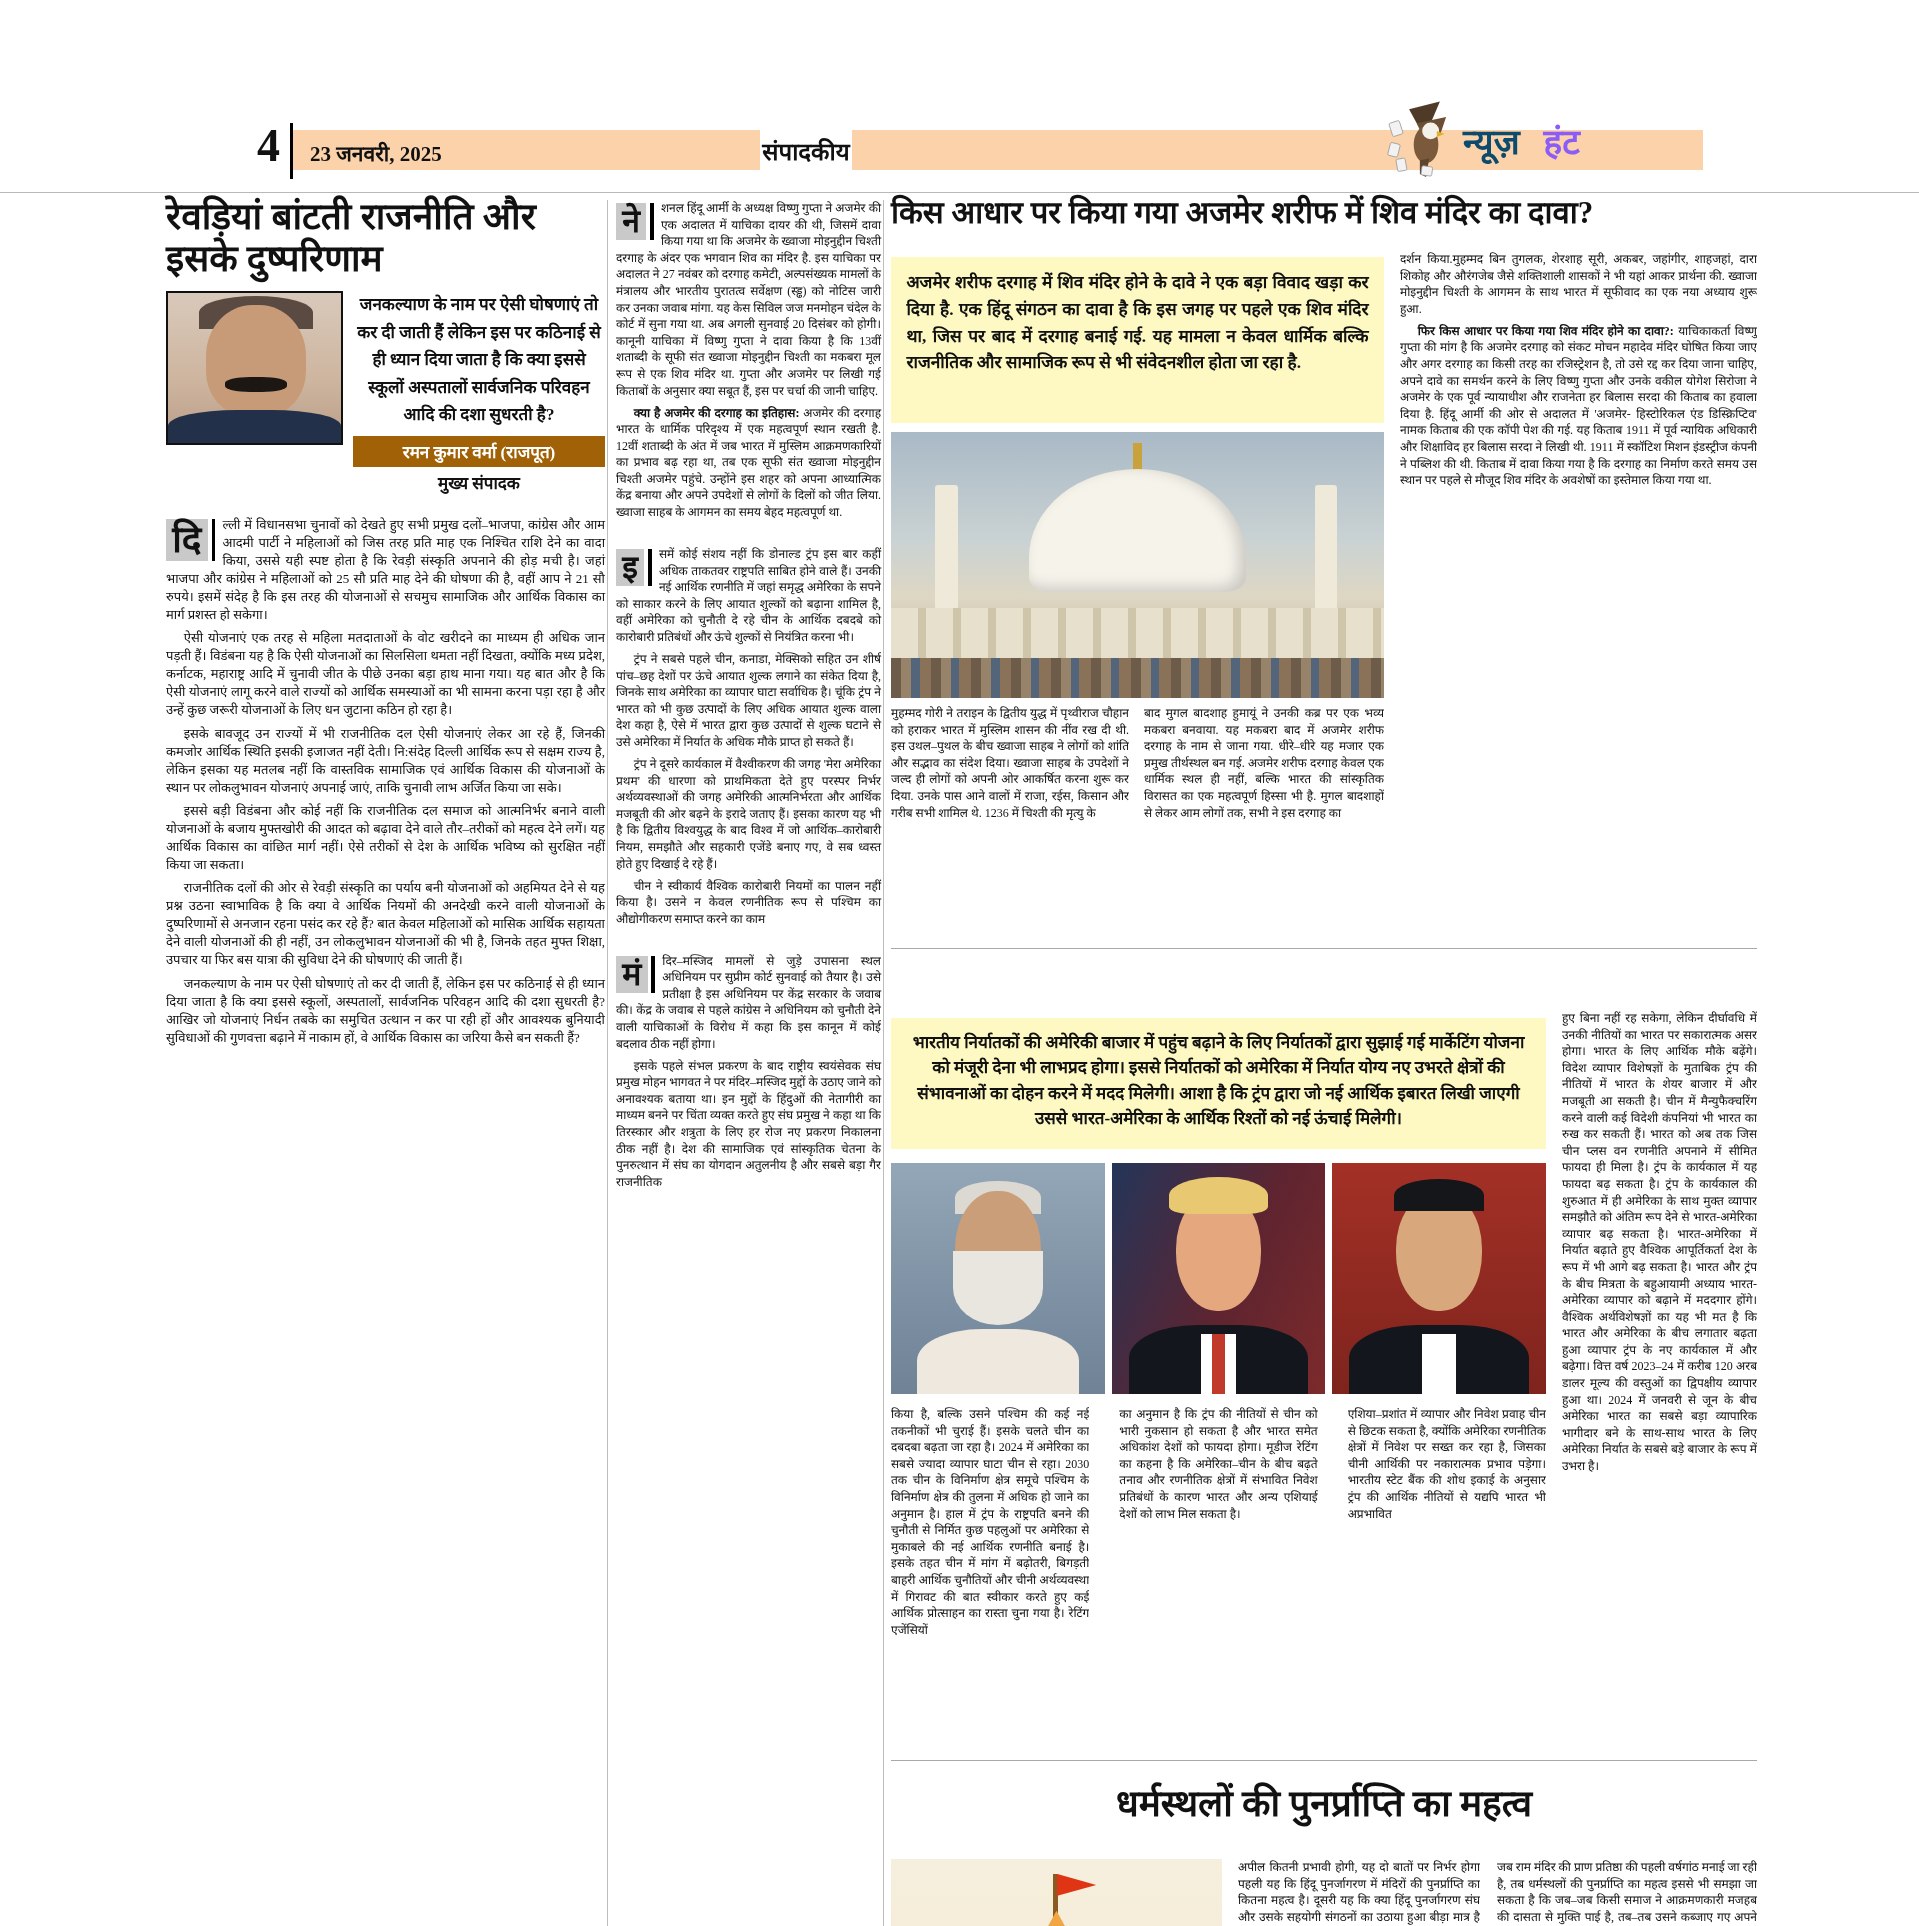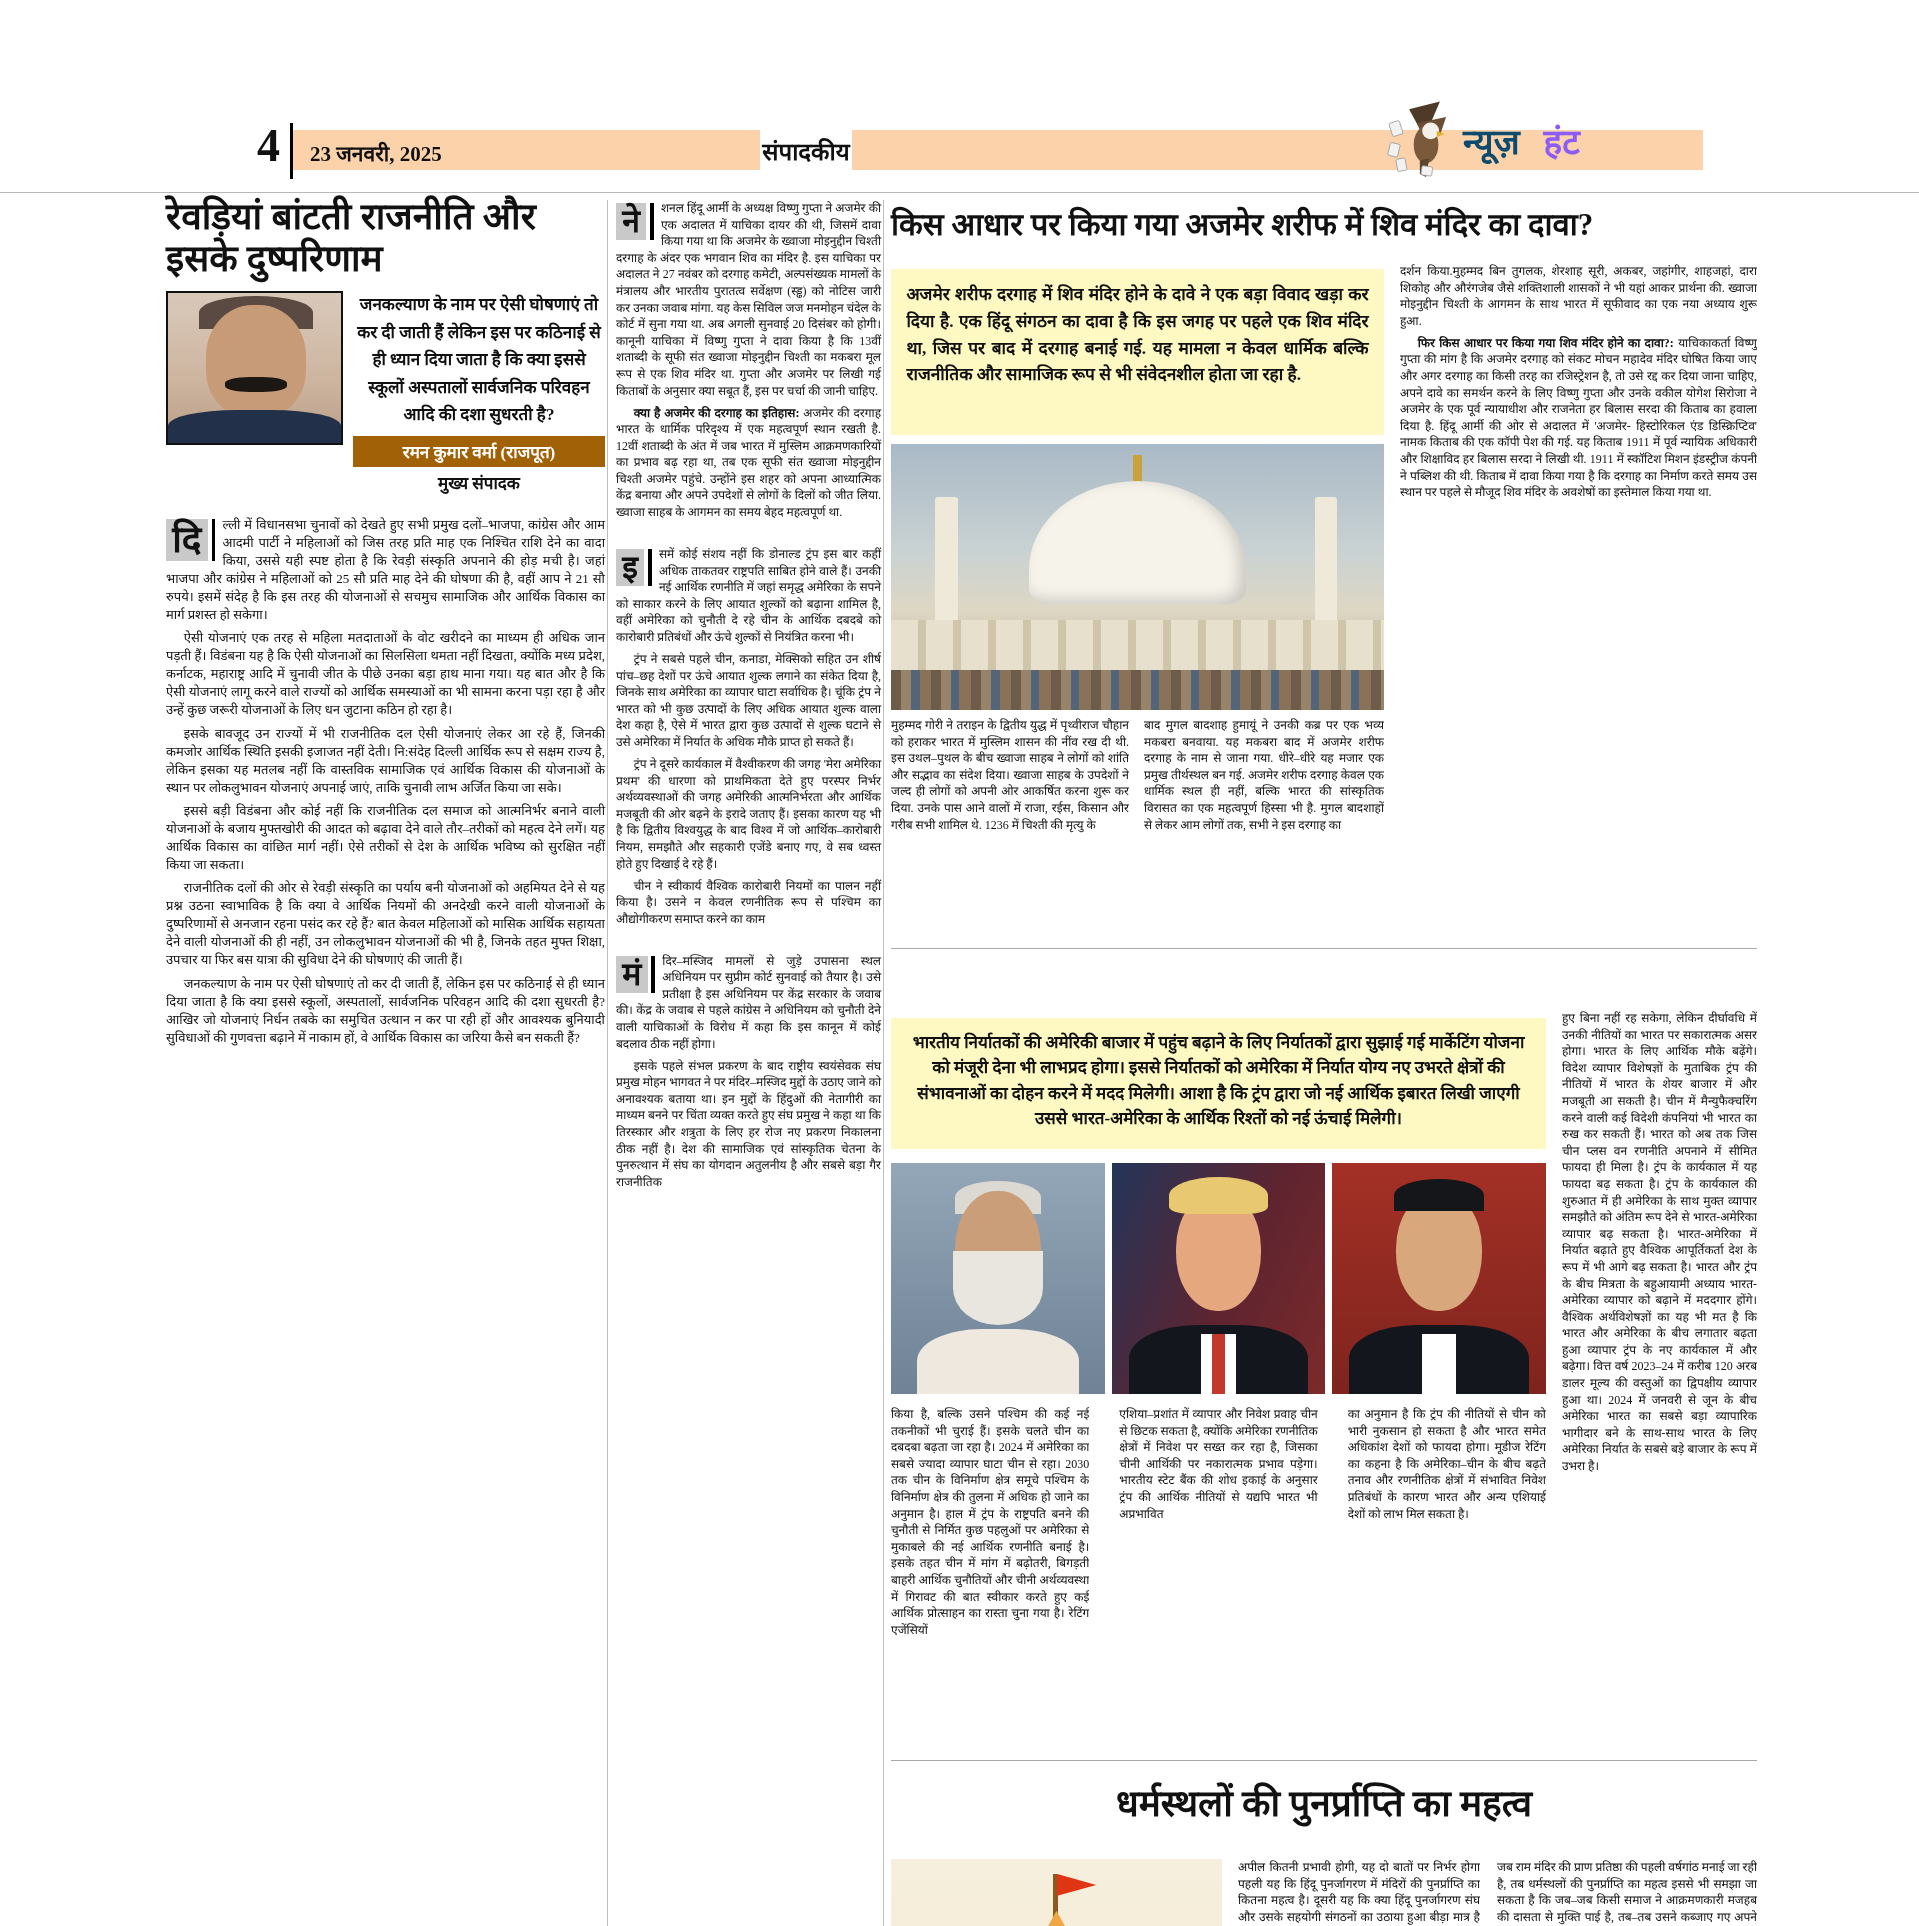--- a/index.html
+++ b/index.html
@@ -45,21 +45,21 @@
   .byline-box{background:#a16207;color:#fff;font-size:17px;font-weight:bold;text-align:center;padding:3.9px 2.3px;margin-top:7px;}
   .byline-role{font-size:17px;font-weight:bold;text-align:center;margin-top:4.6px;}
   .lt-body{margin-top:21.6px;}
   .lt-body .drop .dl{font-size:37px;}
   
   .mid-col{position:absolute;left:616px;top:200px;width:265px;}
   .mid-col .drop .dl{font-size:32px;}
   .mid-art{margin-bottom:25.4px;}
   .subhead{font-weight:bold;}
   
-  .aj{position:absolute;left:891px;top:208px;width:866px;height:747px;font-family:Liberation Serif, serif;}
+  .aj{position:absolute;left:891px;top:196px;width:866px;height:747px;font-family:Liberation Serif, serif;}
   .aj-headline{font-size:31px;font-weight:bold;line-height:1.1;}
   .graybox{background:#fef9c3;font-weight:bold;}
   .aj-introbox{position:absolute;left:0;top:61px;width:493px;height:166px;padding:13px 15.4px;box-sizing:border-box;
                font-size:17.3px;line-height:1.55;text-align:justify;}
   .aj-photo{position:absolute;left:0;top:236px;width:493px;height:266px;overflow:hidden;
             background:linear-gradient(180deg,#a9b9c6 0%,#c9d2d3 40%,#ded7c4 62%,#b4a488 100%);}
   .dome{position:absolute;left:28%;top:14%;width:44%;height:46%;background:#f5f3ea;
         border-radius:50% 50% 10% 10% / 72% 72% 12% 12%;box-shadow:inset -7px -3.9px 15.4px rgba(0,0,0,.18);}
   .finial{position:absolute;left:49%;top:4%;width:2%;height:12%;background:#c9a23c;}
   .minaret{position:absolute;top:20%;width:4.5%;height:52%;background:#efe9da;border-radius:3.1px 3.1px 0 0;}
@@ -244,22 +244,22 @@
       <div class="photo p-xi">
         <div class="face"></div>
         <div class="xi-hair"></div>
         <div class="suit"></div>
         <div class="shirt"></div>
       </div>
     </div>
     <div class="tr-colR body-sm just clip">हुए बिना नहीं रह सकेगा, लेकिन दीर्घावधि में उनकी नीतियों का भारत पर सकारात्मक असर होगा। भारत के लिए आर्थिक मौके बढ़ेंगे। विदेश व्यापार विशेषज्ञों के मुताबिक ट्रंप की नीतियों में भारत के शेयर बाजार में और मजबूती आ सकती है। चीन में मैन्युफैक्चरिंग करने वाली कई विदेशी कंपनियां भी भारत का रुख कर सकती हैं। भारत को अब तक जिस चीन प्लस वन रणनीति अपनाने में सीमित फायदा ही मिला है। ट्रंप के कार्यकाल में यह फायदा बढ़ सकता है। ट्रंप के कार्यकाल की शुरुआत में ही अमेरिका के साथ मुक्त व्यापार समझौते को अंतिम रूप देने से भारत-अमेरिका व्यापार बढ़ सकता है। भारत-अमेरिका में निर्यात बढ़ाते हुए वैश्विक आपूर्तिकर्ता देश के रूप में भी आगे बढ़ सकता है। भारत और ट्रंप के बीच मित्रता के बहुआयामी अध्याय भारत-अमेरिका व्यापार को बढ़ाने में मददगार होंगे। वैश्विक अर्थविशेषज्ञों का यह भी मत है कि भारत और अमेरिका के बीच लगातार बढ़ता हुआ व्यापार ट्रंप के नए कार्यकाल में और बढ़ेगा। वित्त वर्ष 2023–24 में करीब 120 अरब डालर मूल्य की वस्तुओं का द्विपक्षीय व्यापार हुआ था। 2024 में जनवरी से जून के बीच अमेरिका भारत का सबसे बड़ा व्यापारिक भागीदार बने के साथ-साथ भारत के लिए अमेरिका निर्यात के सबसे बड़े बाजार के रूप में उभरा है।</div>
     <div class="tr-cols">
       <div class="body-sm just">किया है, बल्कि उसने पश्चिम की कई नई तकनीकों भी चुराई हैं। इसके चलते चीन का दबदबा बढ़ता जा रहा है। 2024 में अमेरिका का सबसे ज्यादा व्यापार घाटा चीन से रहा। 2030 तक चीन के विनिर्माण क्षेत्र समूचे पश्चिम के विनिर्माण क्षेत्र की तुलना में अधिक हो जाने का अनुमान है। हाल में ट्रंप के राष्ट्रपति बनने की चुनौती से निर्मित कुछ पहलुओं पर अमेरिका से मुकाबले की नई आर्थिक रणनीति बनाई है। इसके तहत चीन में मांग में बढ़ोतरी, बिगड़ती बाहरी आर्थिक चुनौतियों और चीनी अर्थव्यवस्था में गिरावट की बात स्वीकार करते हुए कई आर्थिक प्रोत्साहन का रास्ता चुना गया है। रेटिंग एजेंसियों</div>
+      <div class="body-sm just">का अनुमान है कि ट्रंप की नीतियों से चीन को भारी नुकसान हो सकता है और भारत समेत अधिकांश देशों को फायदा होगा। मूडीज रेटिंग का कहना है कि अमेरिका–चीन के बीच बढ़ते तनाव और रणनीतिक क्षेत्रों में संभावित निवेश प्रतिबंधों के कारण भारत और अन्य एशियाई देशों को लाभ मिल सकता है।</div>
       <div class="body-sm just">एशिया–प्रशांत में व्यापार और निवेश प्रवाह चीन से छिटक सकता है, क्योंकि अमेरिका रणनीतिक क्षेत्रों में निवेश पर सख्त कर रहा है, जिसका चीनी आर्थिकी पर नकारात्मक प्रभाव पड़ेगा। भारतीय स्टेट बैंक की शोध इकाई के अनुसार ट्रंप की आर्थिक नीतियों से यद्यपि भारत भी अप्रभावित</div>
-      <div class="body-sm just">का अनुमान है कि ट्रंप की नीतियों से चीन को भारी नुकसान हो सकता है और भारत समेत अधिकांश देशों को फायदा होगा। मूडीज रेटिंग का कहना है कि अमेरिका–चीन के बीच बढ़ते तनाव और रणनीतिक क्षेत्रों में संभावित निवेश प्रतिबंधों के कारण भारत और अन्य एशियाई देशों को लाभ मिल सकता है।</div>
     </div>
   </div>
 
   <div class="tm">
     <div class="tm-headline">धर्मस्थलों की पुनर्प्राप्ति का महत्व</div>
     <div class="tm-illus">
       <div class="tm-flagpole"></div>
       <div class="tm-flag"></div>
       <div class="shikhara"></div>
 

